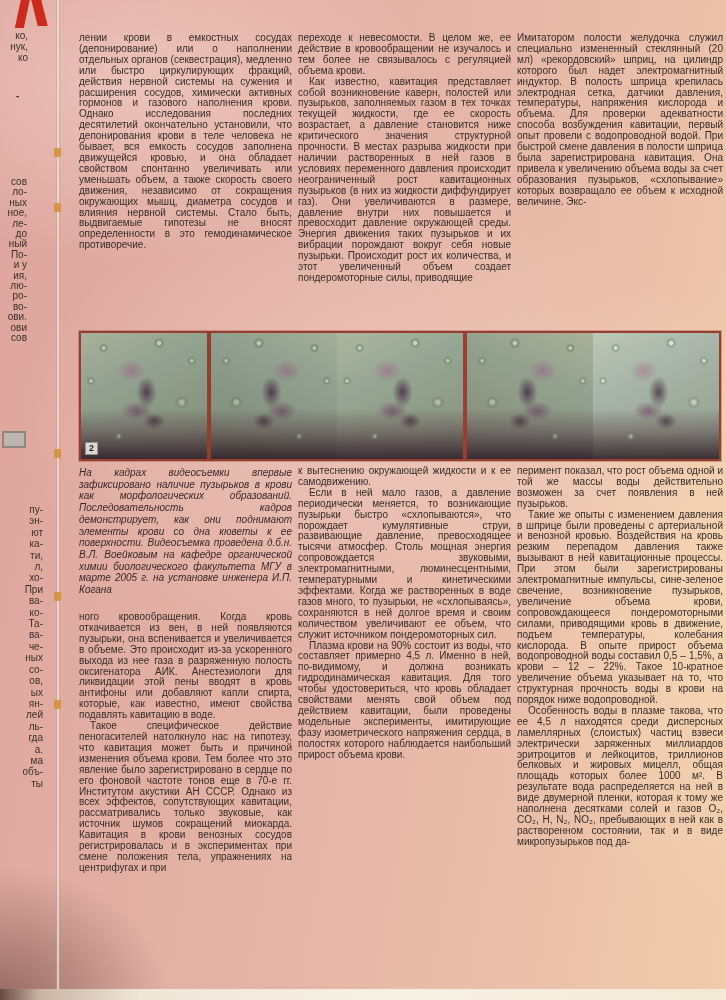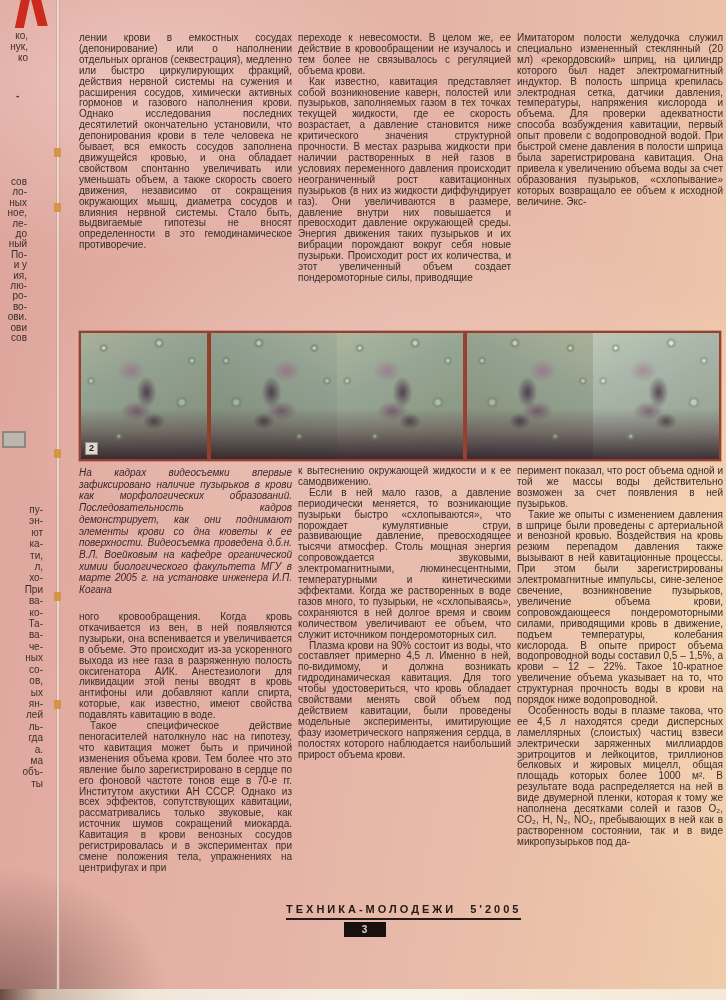--- a/index.html
+++ b/index.html
@@ -195,21 +195,15 @@
       <p>к вытеснению окружающей жидкости и к ее самодвижению.</p>
       <p>Если в ней мало газов, а давление периодически меняется, то возникающие пузырьки быстро «схлопываются», что порождает кумулятивные струи, развивающие давление, превосходящее тысячи атмосфер. Столь мощная энергия сопровождается звуковыми, электромагнитными, люминесцентными, температурными и кинетическими эффектами. Когда же растворенных в воде газов много, то пузырьки, не «схлопываясь», сохраняются в ней долгое время и своим количеством увеличивают ее объем, что служит источником пондеромоторных сил.</p>
       <p>Плазма крови на 90% состоит из воды, что составляет примерно 4,5 л. Именно в ней, по-видимому, и должна возникать гидродинамическая кавитация. Для того чтобы удостовериться, что кровь обладает свойствами менять свой объем под действием кавитации, были проведены модельные эксперименты, имитирующие фазу изометрического напряжения сердца, в полостях которого наблюдается наибольший прирост объема крови.</p>
     </div>
   <div class="col c3b">
       <p>перимент показал, что рост объема одной и той же массы воды действительно возможен за счет появления в ней пузырьков.</p>
       <p>Такие же опыты с изменением давления в шприце были проведены с артериальной и венозной кровью. Воздействия на кровь резким перепадом давления также вызывают в ней кавитационные процессы. При этом были зарегистрированы электромагнитные импульсы, сине-зеленое свечение, возникновение пузырьков, увеличение объема крови, сопровождающееся пондеромоторными силами, приводящими кровь в движение, подъем температуры, колебания кислорода. В опыте прирост объема водопроводной воды составил 0,5 – 1,5%, а крови – 12 – 22%. Такое 10-кратное увеличение объема указывает на то, что структурная прочность воды в крови на порядок ниже водопроводной.</p>
       <p>Особенность воды в плазме такова, что ее 4,5 л находятся среди дисперсных ламеллярных (слоистых) частиц взвеси электрически заряженных миллиардов эритроцитов и лейкоцитов, триллионов белковых и жировых мицелл, общая площадь которых более 1000 м². В результате вода распределяется на ней в виде двумерной пленки, которая к тому же наполнена десятками солей и газов O₂, CO₂, H, N₂, NO₂, пребывающих в ней как в растворенном состоянии, так и в виде микропузырьков под да-</p>
     </div>
 
-  <div class="footer">
-    <div class="footer-line">
-      <span>ТЕХНИКА-МОЛОДЕЖИ</span><span class="footer-issue">5'2005</span>
-    </div>
-    <div class="page-num">3</div>
-  </div>
 
   <div class="bottom-edge"></div>
 </div>
 
 </body></html>

